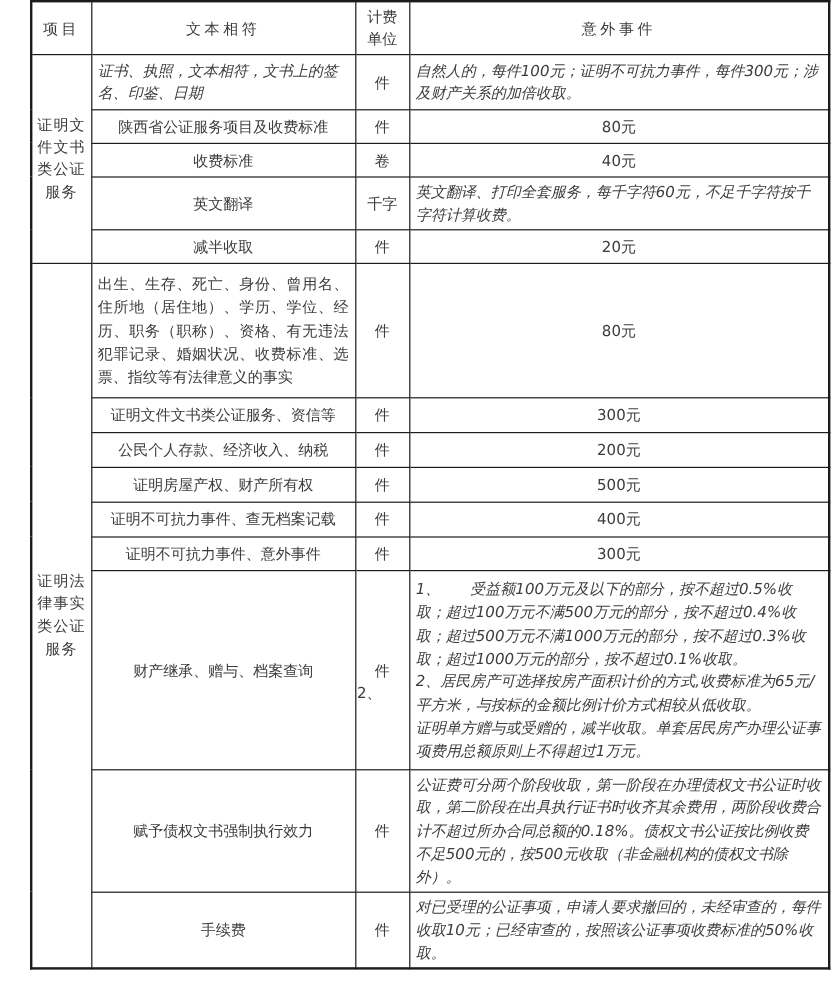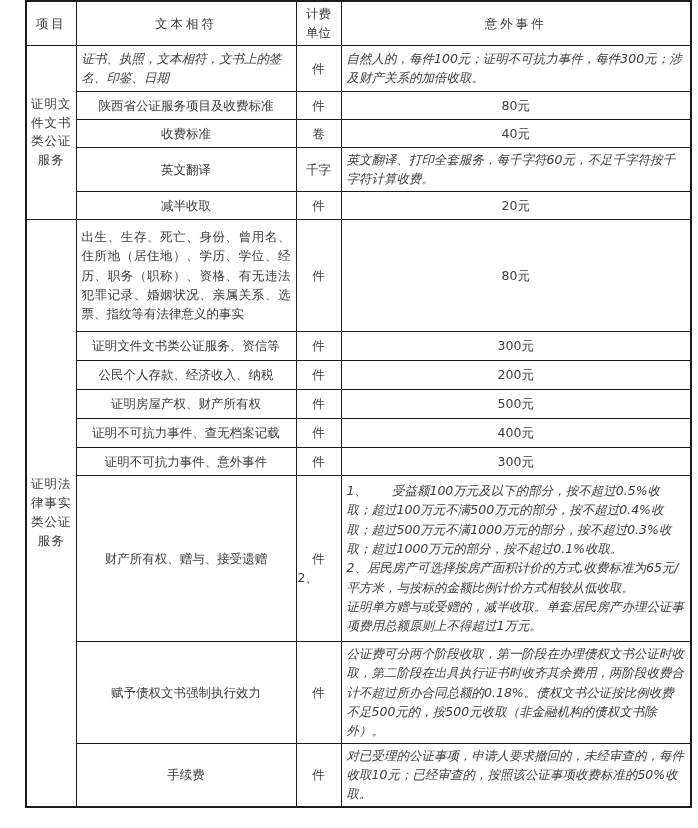--- a/index.html
+++ b/index.html
@@ -75,21 +75,21 @@
       <td class="tl">英文翻译、打印全套服务，每千字符60元，不足千字符按千字符计算收费。</td>
     </tr>
     <tr style="height:28px">
       <td class="tc">减半收取</td>
       <td class="tc">件</td>
       <td class="tc">20元</td>
     </tr>
 
     <tr style="height:112px">
       <td rowspan="9" class="section-label">证明法律事实类公证服务</td>
-      <td class="tj">出生、生存、死亡、身份、曾用名、住所地（居住地）、学历、学位、经历、职务（职称）、资格、有无违法犯罪记录、婚姻状况、亲属关系、选票、指纹等有法律意义的事实</td>
+      <td class="tj">出生、生存、死亡、身份、曾用名、住所地（居住地）、学历、学位、经历、职务（职称）、资格、有无违法犯罪记录、婚姻状况、收费标准、选票、指纹等有法律意义的事实</td>
       <td class="tc">件</td>
       <td class="tc">80元</td>
     </tr>
     <tr style="height:29px">
       <td class="tc">证明文件文书类公证服务、资信等</td>
       <td class="tc">件</td>
       <td class="tc">300元</td>
     </tr>
     <tr style="height:29px">
       <td class="tc">公民个人存款、经济收入、纳税</td>
@@ -105,21 +105,21 @@
       <td class="tc">证明不可抗力事件、查无档案记载</td>
       <td class="tc">件</td>
       <td class="tc">400元</td>
     </tr>
     <tr style="height:28px">
       <td class="tc">证明不可抗力事件、意外事件</td>
       <td class="tc">件</td>
       <td class="tc">300元</td>
     </tr>
     <tr style="height:166px">
-      <td class="tc">财产所有权、赠与、接受遗赠</td>
+      <td class="tc">财产继承、赠与、档案查询</td>
       <td class="tc unit-cell">
         <span>件</span>
         <span class="stray">2、</span>
       </td>
       <td class="tl pre">1、　　受益额100万元及以下的部分，按不超过0.5%收取；超过100万元不满500万元的部分，按不超过0.4%收取；超过500万元不满1000万元的部分，按不超过0.3%收取；超过1000万元的部分，按不超过0.1%收取。
 2、居民房产可选择按房产面积计价的方式,收费标准为65元/平方米，与按标的金额比例计价方式相较从低收取。
 证明单方赠与或受赠的，减半收取。单套居民房产办理公证事项费用总额原则上不得超过1万元。</td>
     </tr>
     <tr style="height:90px">
       <td class="tc">赋予债权文书强制执行效力</td>

